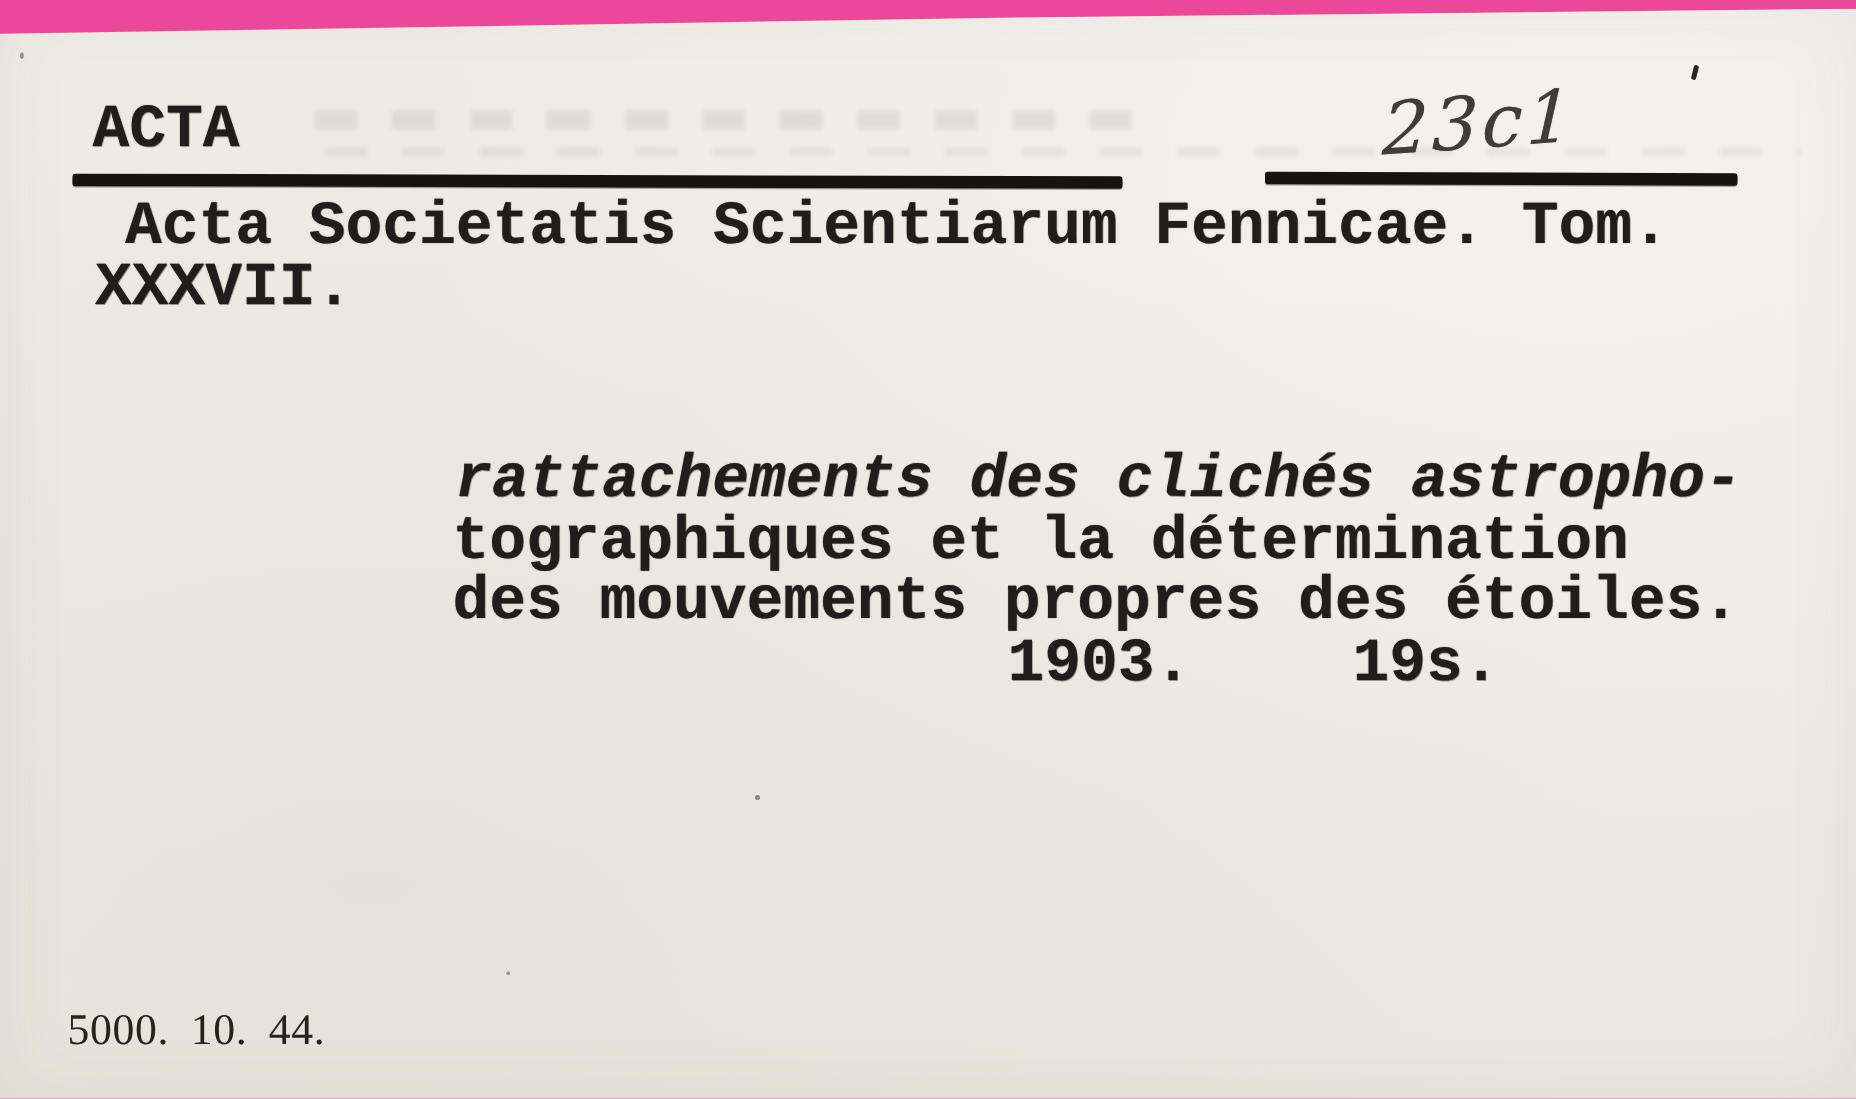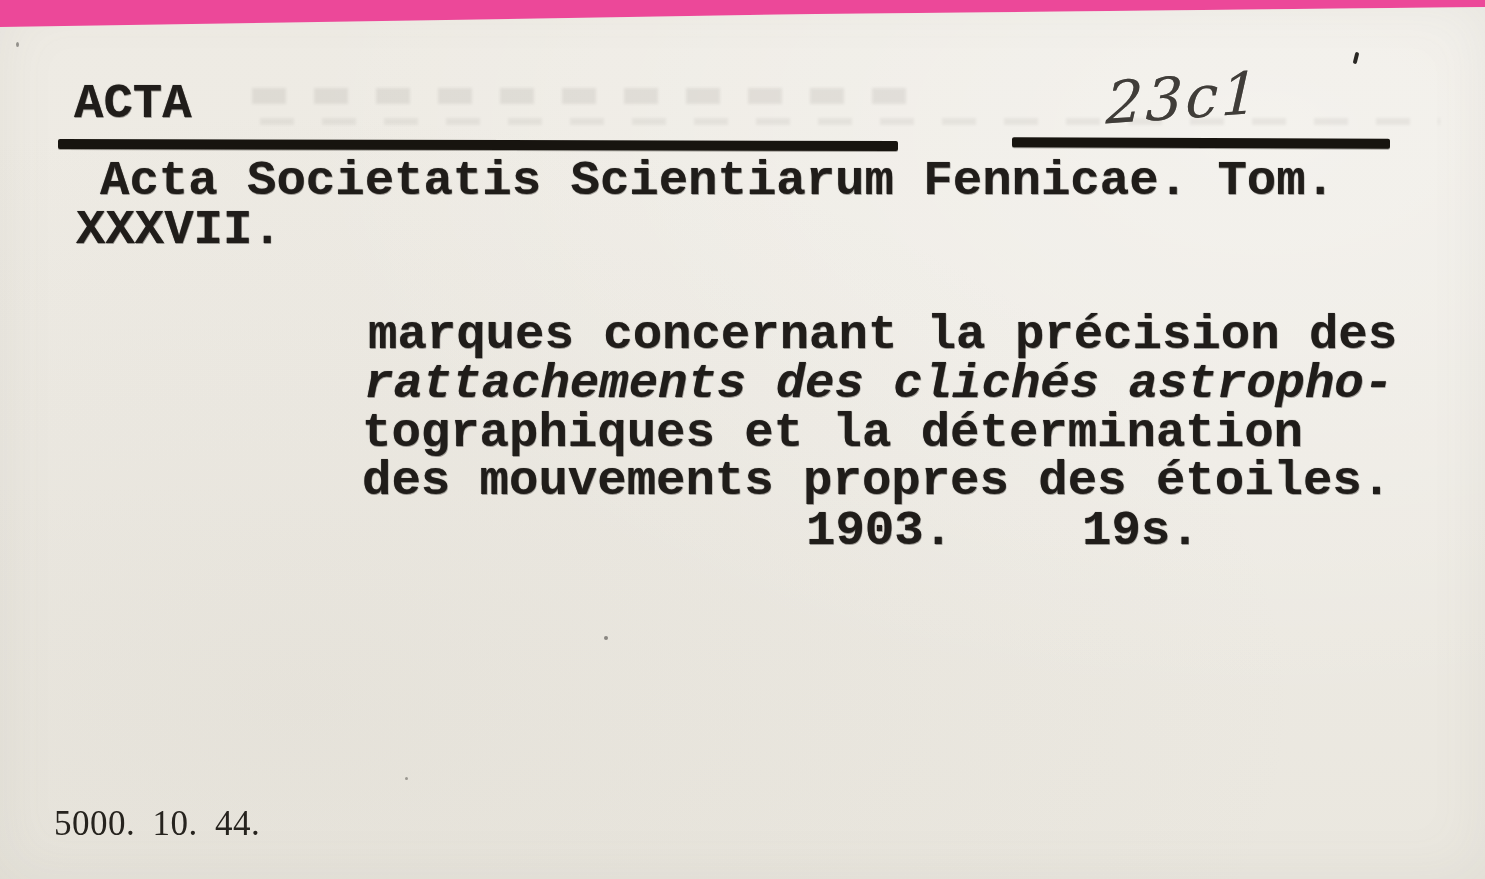--- a/index.html
+++ b/index.html
@@ -86,21 +86,20 @@
   <div class="tw" style="left:74px;top:80px;">ACTA</div>
 
   <div class="hand">23c1</div>
 
   <div class="rule rule-left"></div>
   <div class="rule rule-right"></div>
 
   <div class="tw" style="left:70px;top:157px;margin-left:30px;">Acta Societatis Scientiarum Fennicae. Tom.</div>
   <div class="tw" style="left:76px;top:206px;">XXXVII.</div>
 
-  <div class="tw" style="left:368px;top:311px;">marques concernant la précision des</div>
   <div class="tw" style="left:364px;top:360px;font-style:italic;">rattachements des clichés astropho-</div>
   <div class="tw" style="left:362px;top:409px;">tographiques et la détermination</div>
   <div class="tw" style="left:362px;top:457px;">des mouvements propres des étoiles.</div>
 
   <div class="tw" style="left:806px;top:507px;">1903.</div>
   <div class="tw" style="left:1082px;top:507px;">19s.</div>
 
   <div class="code">5000. 10. 44.</div>
 
   <div class="speck s1"></div>

